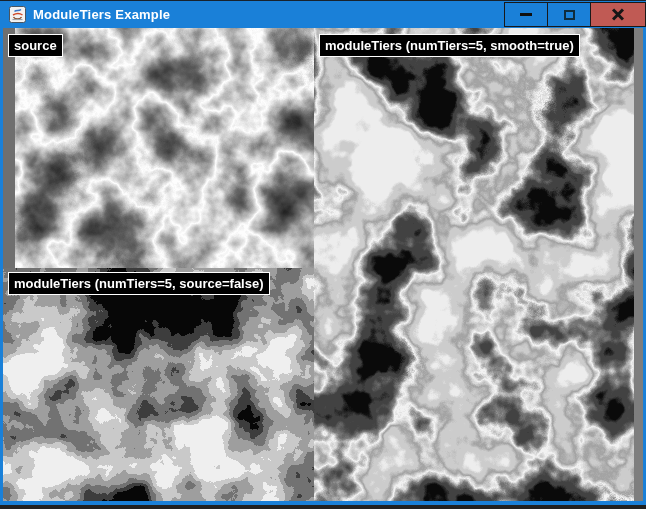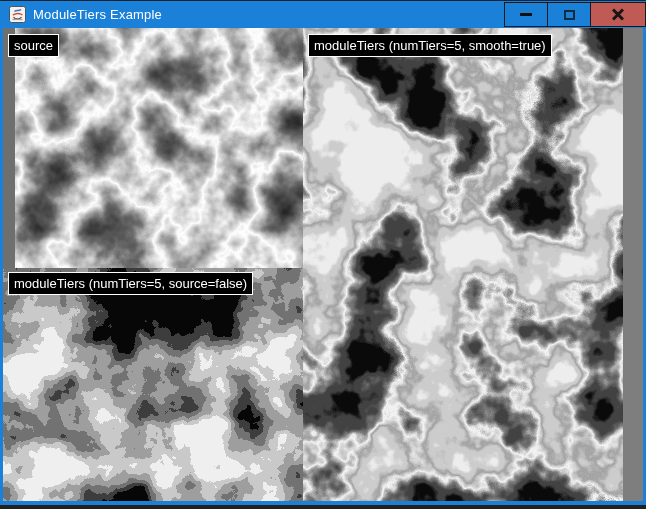--- a/index.html
+++ b/index.html
@@ -5,20 +5,21 @@
   * { margin:0; padding:0; box-sizing:border-box; }
   html, body {
     width:646px; height:509px; overflow:hidden;
     background:#2e2e2e;
     font-family:"Liberation Sans", sans-serif;
   }
   .window {
     position:absolute; left:0; top:0;
     width:646px; height:505px;
     background:#1a80d8; 
+    font-weight:bold;
   }
   
   .titlebar {
     position:absolute; left:0; top:0;
     width:646px; height:28px;
     background:#1a80d8;
     border-top:1px solid #18222c;
     display:flex; align-items:center;
   }
   .app-icon { margin-left:9px; width:17px; height:17px; flex:0 0 auto; }
@@ -45,21 +46,21 @@
   .glyph-x::after  { transform:rotate(-45deg); }
   
   .client {
     position:absolute; left:3px; top:28px;
     width:640px; height:473px;
     background:#7e7e7e; overflow:hidden;
   }
   .panel { position:absolute; overflow:hidden; background:#6f6f6f; }
   .panel-source { left:0;     top:0;     width:320px; height:240px;padding-left:12px; }
   .panel-flat   { left:0;     top:240px; width:320px; height:233px; }
-  .panel-smooth { left:300px; top:0;     width:320px; height:473px; }
+  .panel-smooth { left:311px; top:0;     width:320px; height:473px; }
   .panel svg.tex { display:block; width:100%; height:100%; }
   .img-label {
     position:absolute; top:6px; left:5px;
     background:#000000; color:#ffffff;
     border:1px solid #ffffff;
     font-size:13px; line-height:15px; padding:3px 5px;
     white-space:nowrap;
   }
   .panel-flat .img-label { top:4px; }
   

